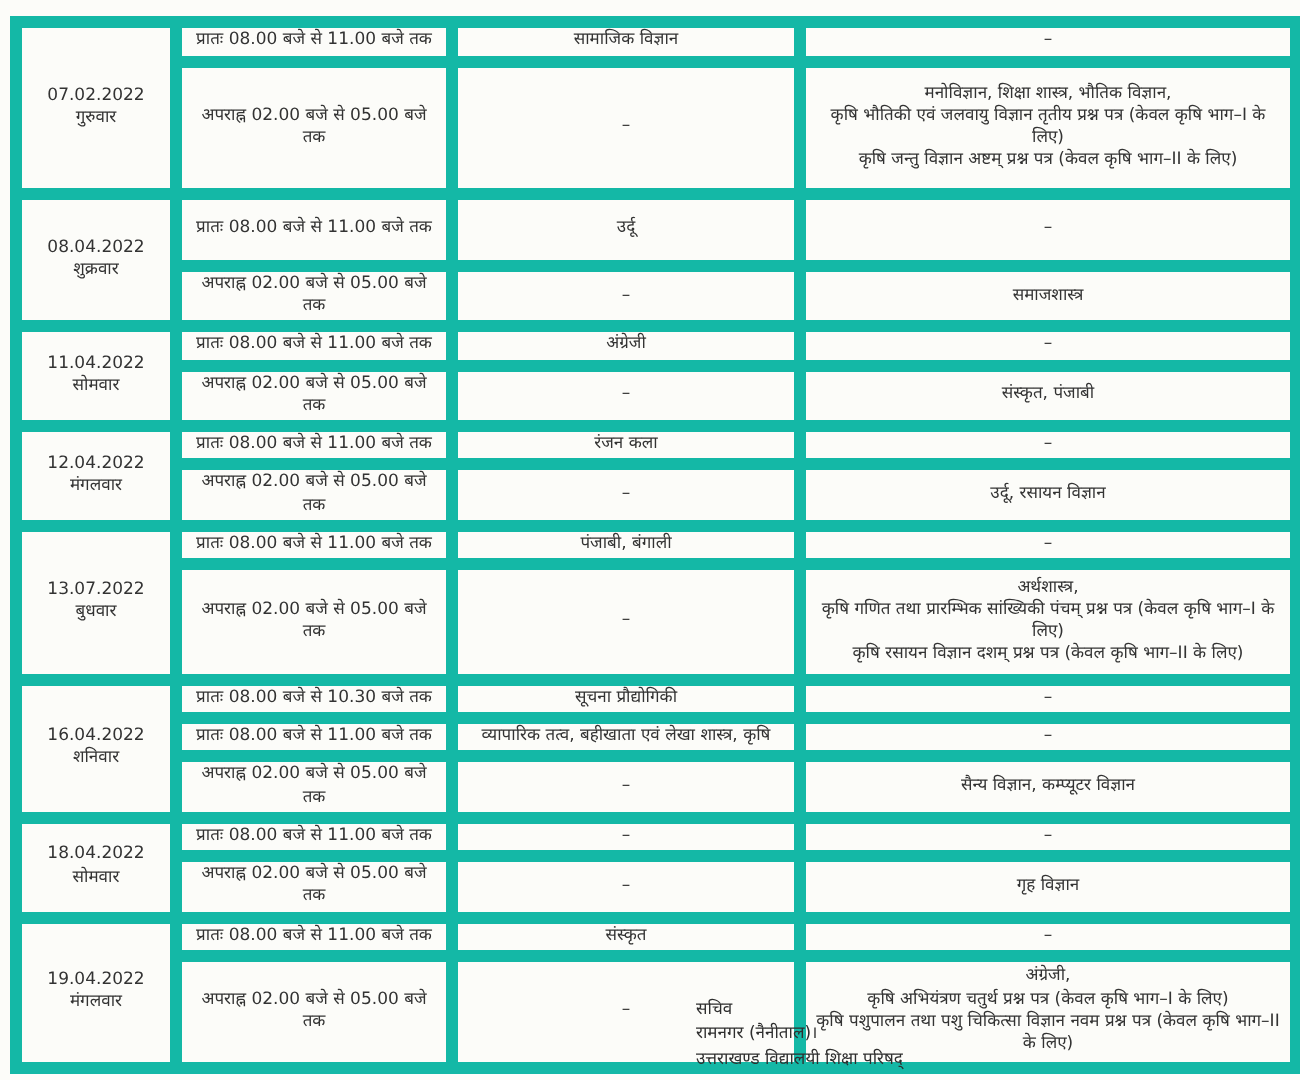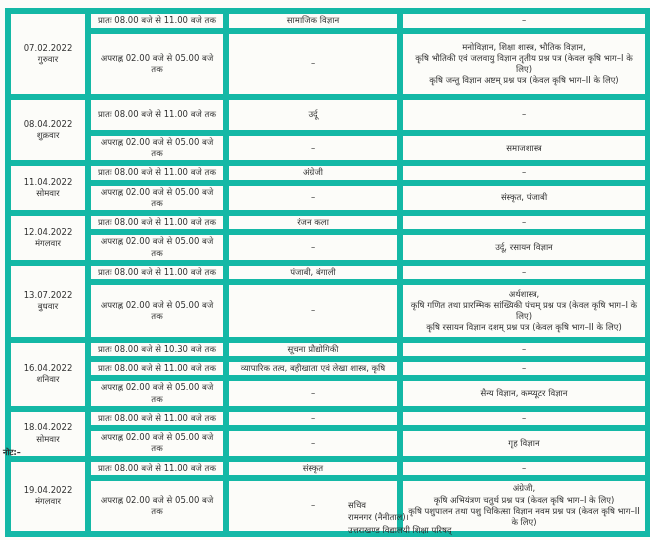--- a/index.html
+++ b/index.html
@@ -147,21 +147,20 @@
       <td class="c-time">अपराह्न 02.00 बजे से 05.00 बजे तक</td>
       <td>–</td>
       <td>अंग्रेजी,
 कृषि अभियंत्रण चतुर्थ प्रश्न पत्र (केवल कृषि भाग–I के लिए)
 कृषि पशुपालन तथा पशु चिकित्सा विज्ञान नवम प्रश्न पत्र (केवल कृषि भाग–II के लिए)</td>
     </tr>
   </tbody>
     </table>
 
   <div class="notes">
-    <div class="note-head">नोट:–</div>
   </div>
 
   <div class="signature">
     <div>सचिव</div>
     <div>रामनगर (नैनीताल)।</div>
     <div>उत्तराखण्ड विद्यालयी शिक्षा परिषद्</div>
   </div>
 
 </div>
 

